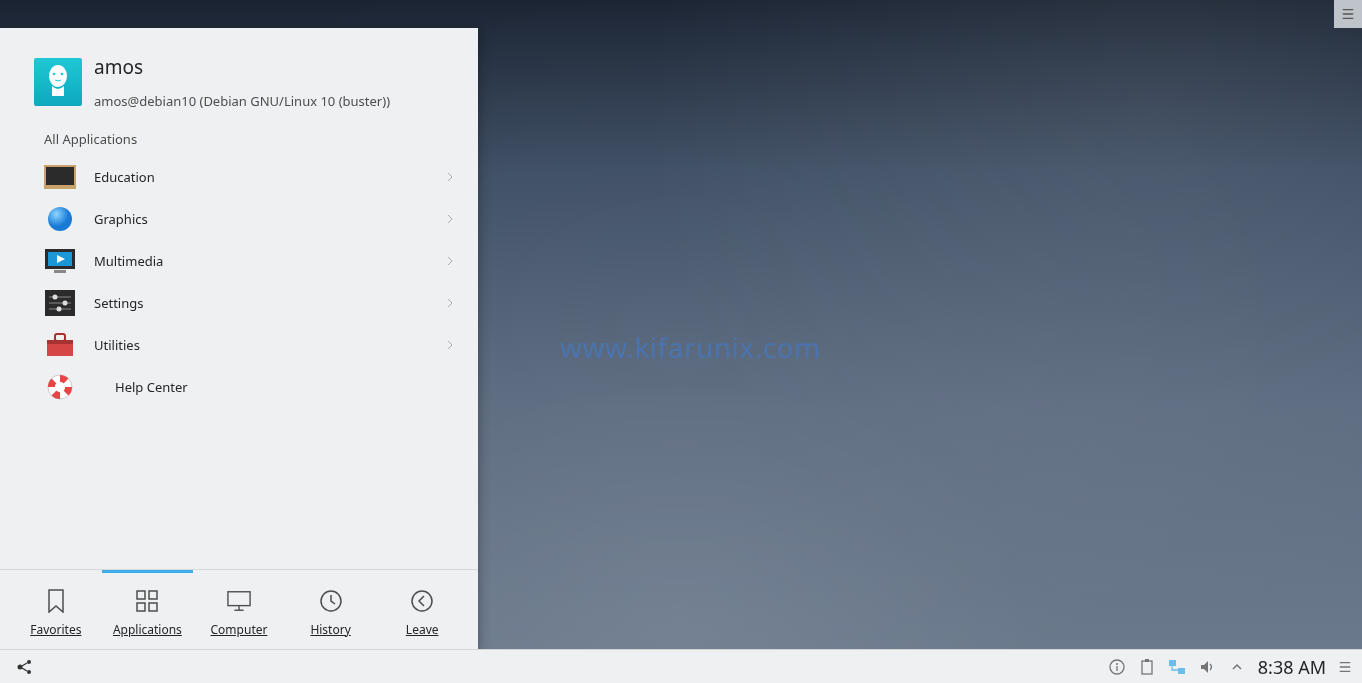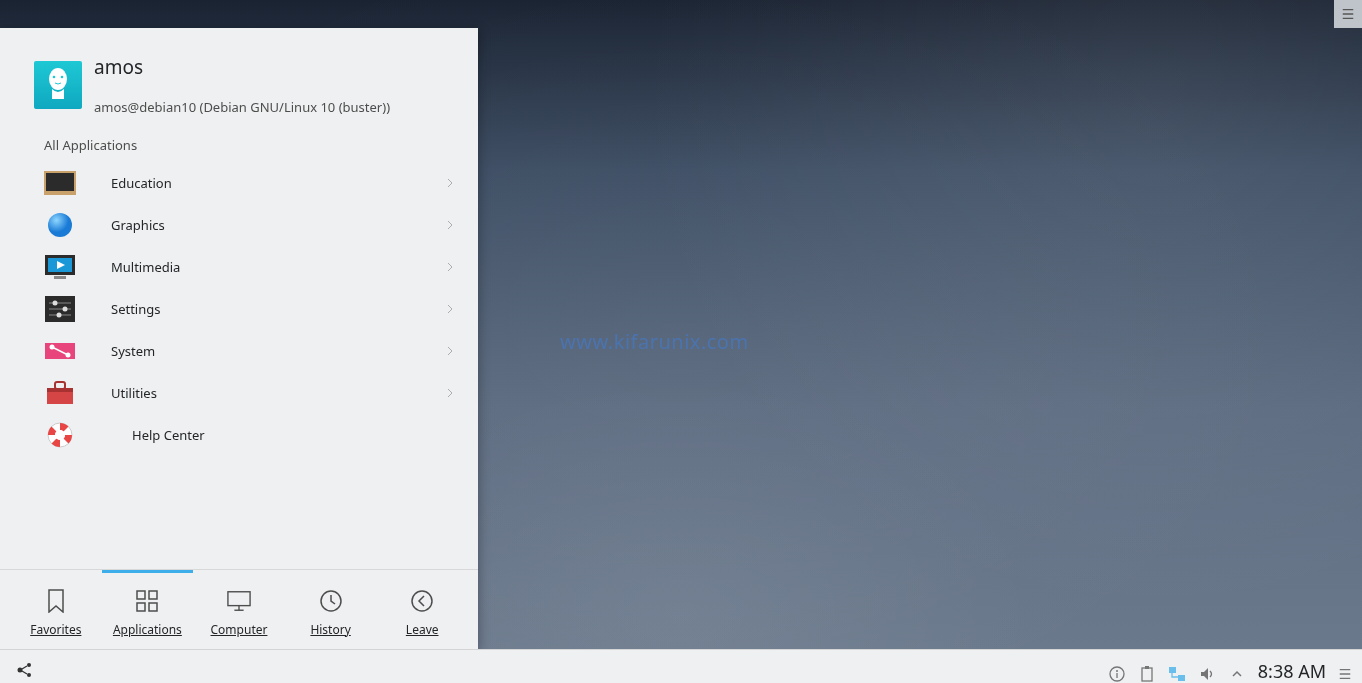--- a/index.html
+++ b/index.html
@@ -18,21 +18,21 @@
     radial-gradient(circle at 85% 15%, rgba(255,255,255,0.08) 0%, transparent 40%),
     radial-gradient(ellipse 600px 400px at 50% 90%, rgba(255,255,255,0.06) 0%, transparent 60%),
     radial-gradient(ellipse 900px 600px at 50% 50%, rgba(255,255,255,0.04) 0%, transparent 70%),
     linear-gradient(180deg, #1a2332 0%, #3d4d63 25%, #5c6b80 60%, #6d7b8e 100%);
 }
 .watermark {
   position: absolute;
   top: 328px;
   left: 560px;
   color: #4876b8;
-  font-size: 20px;
+  font-size: 28px;
   letter-spacing: 0.5px;
   opacity: 0.85;
 }
 .hamburger-top {
   position: absolute;
   top: 0; right: 0;
   width: 28px; height: 28px;
   background: #bfc4cb;
   display: flex;
   align-items: center;
@@ -57,41 +57,41 @@
   padding: 26px 20px 14px 34px;
   gap: 12px;
 }
 .avatar {
   width: 48px; height: 48px;
   background: linear-gradient(180deg, #1ec8d4 0%, #0fa8c0 100%);
   border-radius: 2px;
   display: flex; align-items: center; justify-content: center;
 }
 .avatar svg { width: 32px; height: 40px; }
-.user-text { display: flex; flex-direction: column; gap: 18px; }
+.user-text { display: flex; flex-direction: column; gap: 12px; }
 .username { font-size: 19px; font-weight: 400; color: #232629; }
 .host { font-size: 13px; color: #4d4d4d; }
 
 .section-label {
   padding: 6px 18px 8px;
   font-size: 13px;
   color: #4d4d4d;
   margin-left: 26px;
 }
 
 .cat-list {
   flex: 1;
   overflow: hidden;
 }
 .cat-item {
   display: flex;
   align-items: center;
   height: 42px;
   padding: 0 24px 0 44px;
-  gap: 35px;
+  gap: 18px;
   cursor: pointer;
 }
 .cat-icon {
   width: 32px; height: 28px;
   display: flex; align-items: center; justify-content: center;
   flex-shrink: 0;
 }
 .cat-label {
   flex: 1;
   font-size: 13px;
@@ -126,21 +126,21 @@
 .tab.active { border-top-color: #3daee9; }
 .tab-icon { width: 24px; height: 24px; display:flex; align-items:center; justify-content:center; }
 .tab-label { font-size: 12px; color: #232629; text-decoration: underline; }
 
 .taskbar {
   position: absolute;
   left: 0; bottom: 0;
   width: 100%; height: 34px;
   background: #eff0f1;
   display: flex;
-  align-items: flex-end;
+  align-items: center;
   padding: 0 8px 0 12px;
   border-top: 1px solid #d5d5d5;
 }
 .taskbar .launcher {
   width: 26px; height: 26px;
   display: flex; align-items: center; justify-content: center;
   cursor: pointer;
 }
 .taskbar .spacer { flex: 1; }
 .tray {
@@ -244,34 +244,20 @@
             <line x1="4" y1="19" x2="26" y2="19" stroke="#888"></line>
             <circle cx="14" cy="19" r="2.5" fill="#ddd"></circle>
           </svg>
       </div>
       <div class="cat-label">Settings</div>
       <svg class="chevron" viewBox="0 0 6 10">
           <path d="M1 1l4 4-4 4" stroke="#333" fill="none"></path>
         </svg>
     </div>
 
-    <div class="cat-item">
-      <div class="cat-icon">
-        <svg width="30" height="24" viewBox="0 0 30 24">
-            <rect x="0" y="4" width="30" height="16" fill="#e8457c"></rect>
-            <circle cx="7" cy="8" r="2.5" fill="#fff"></circle>
-            <circle cx="23" cy="16" r="2.5" fill="#fff"></circle>
-            <line x1="7" y1="8" x2="23" y2="16" stroke="#fff" stroke-width="1.5"></line>
-          </svg>
-      </div>
-      <div class="cat-label">System</div>
-      <svg class="chevron" viewBox="0 0 6 10">
-          <path d="M1 1l4 4-4 4" stroke="#333" fill="none"></path>
-        </svg>
-    </div>
 
     <div class="cat-item">
       <div class="cat-icon">
         <svg width="30" height="26" viewBox="0 0 30 26">
             <rect x="2" y="10" width="26" height="14" fill="#d64545"></rect>
             <rect x="2" y="8" width="26" height="4" fill="#a83232"></rect>
             <rect x="10" y="2" width="10" height="7" rx="2" fill="none" stroke="#a83232" stroke-width="2"></rect>
           </svg>
       </div>
       <div class="cat-label">Utilities</div>

